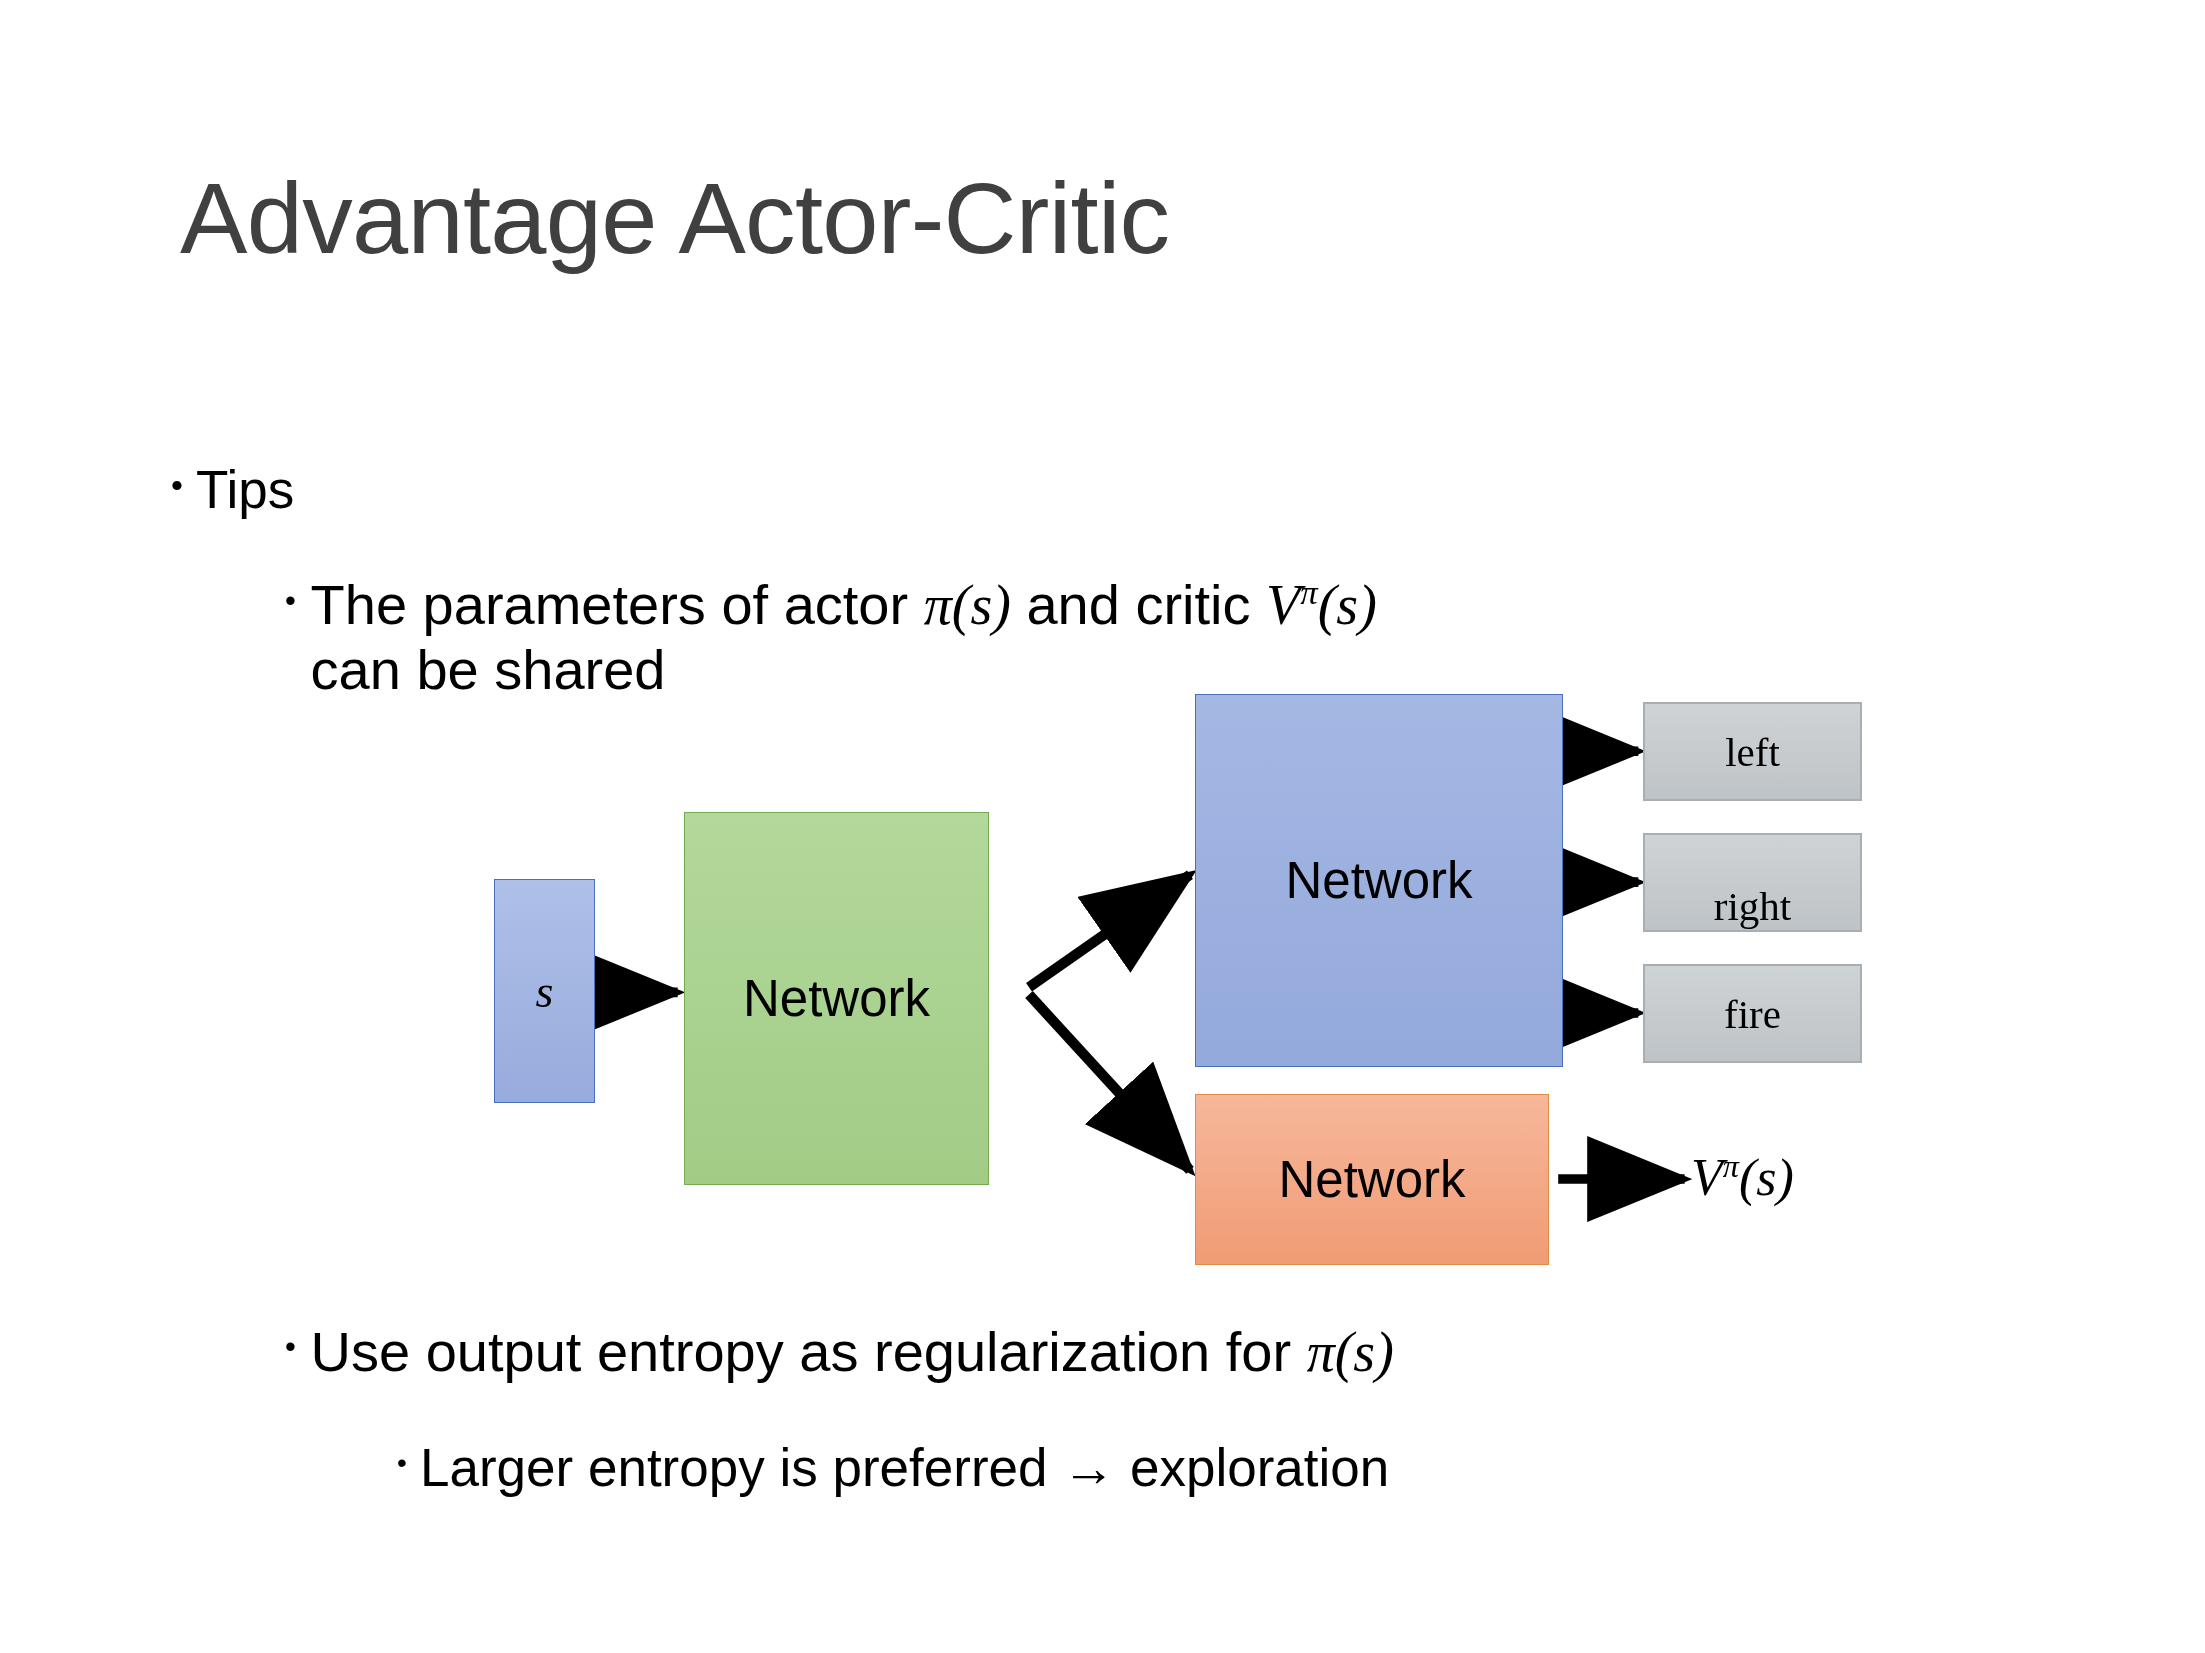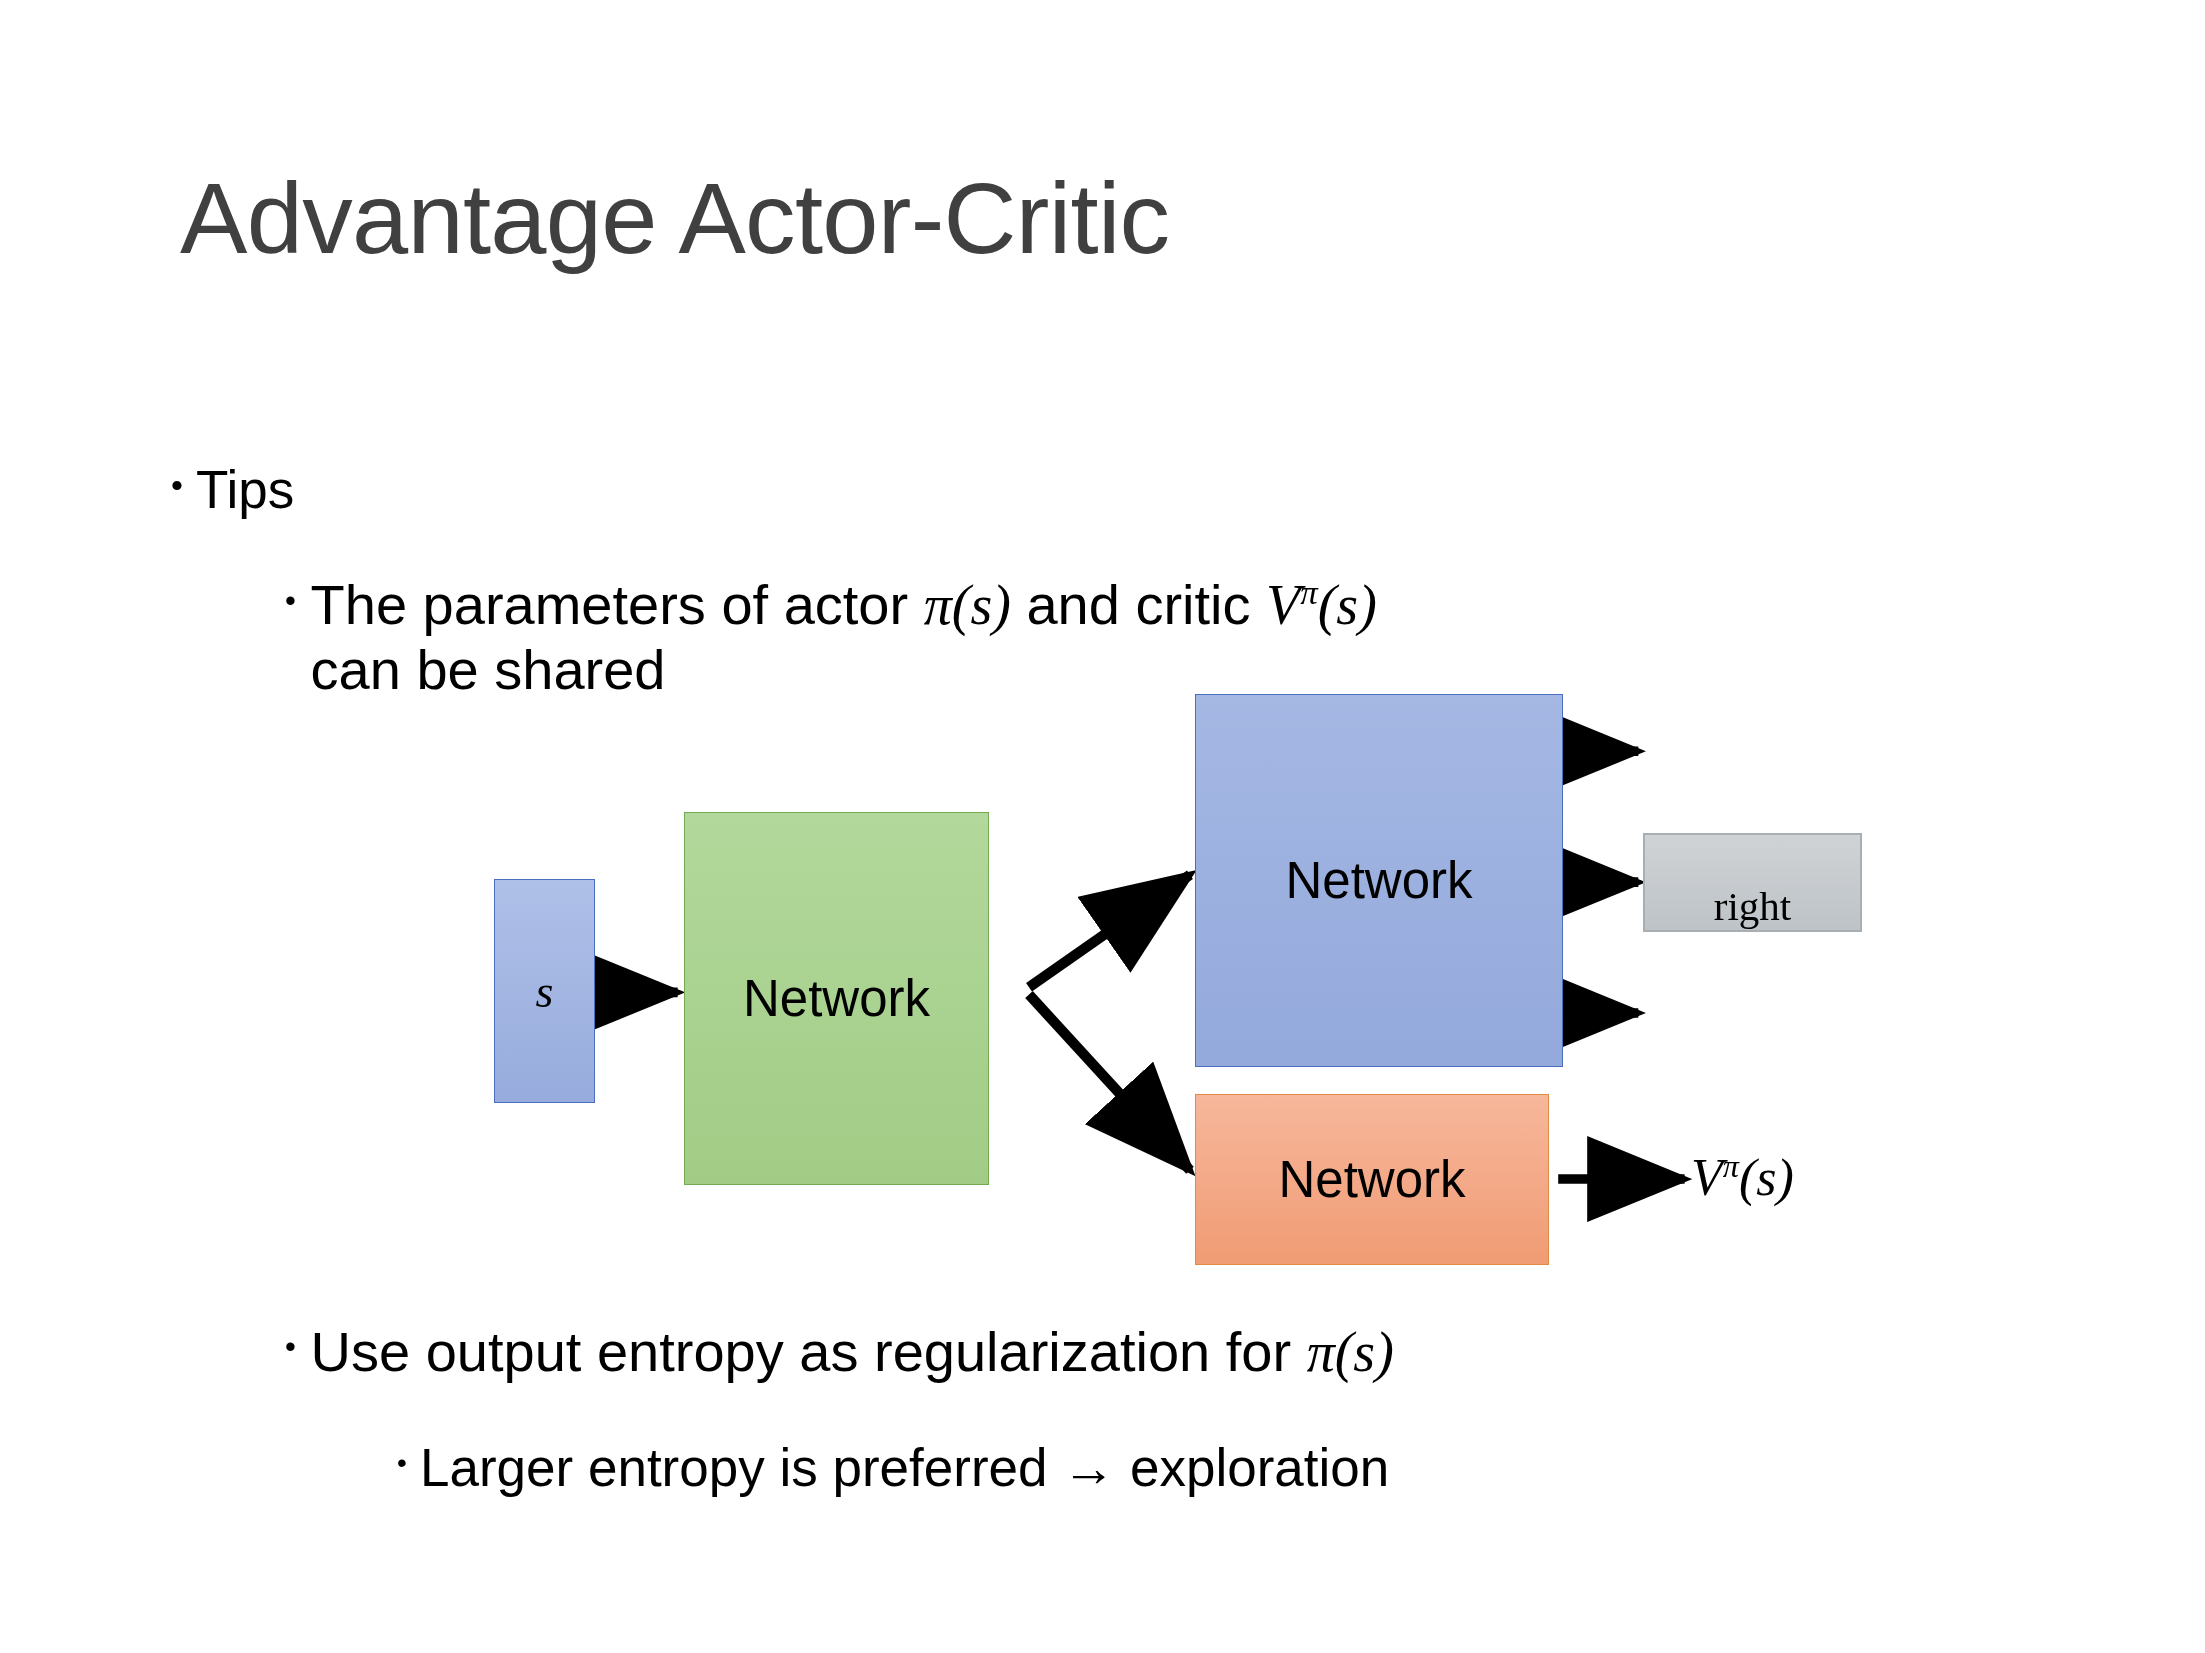--- a/index.html
+++ b/index.html
@@ -218,23 +218,29 @@
   </div>
 
   <div class="node" id="node-actor">
     <span>Network</span>
   </div>
 
   <div class="node" id="node-critic">
     <span>Network</span>
   </div>
 
+  <div class="out-box" id="out-left">
+    <span>left</span>
+  </div>
   <div class="out-box" id="out-right">
     <span>right</span>
   </div>
+  <div class="out-box" id="out-fire">
+    <span>fire</span>
+  </div>
 
   <div id="label-value"><span>V</span><span class="sup">π</span><span style="font-style:italic">(s)</span></div>
 </div>
 
 <div class="bullet" id="bullet-entropy">
   <span class="dot">•</span>
   <span class="btext"><span>Use output entropy as regularization for </span><span class="math">π</span><span class="math up">(s)</span></span>
 </div>
 
 <div class="bullet" id="bullet-larger">

